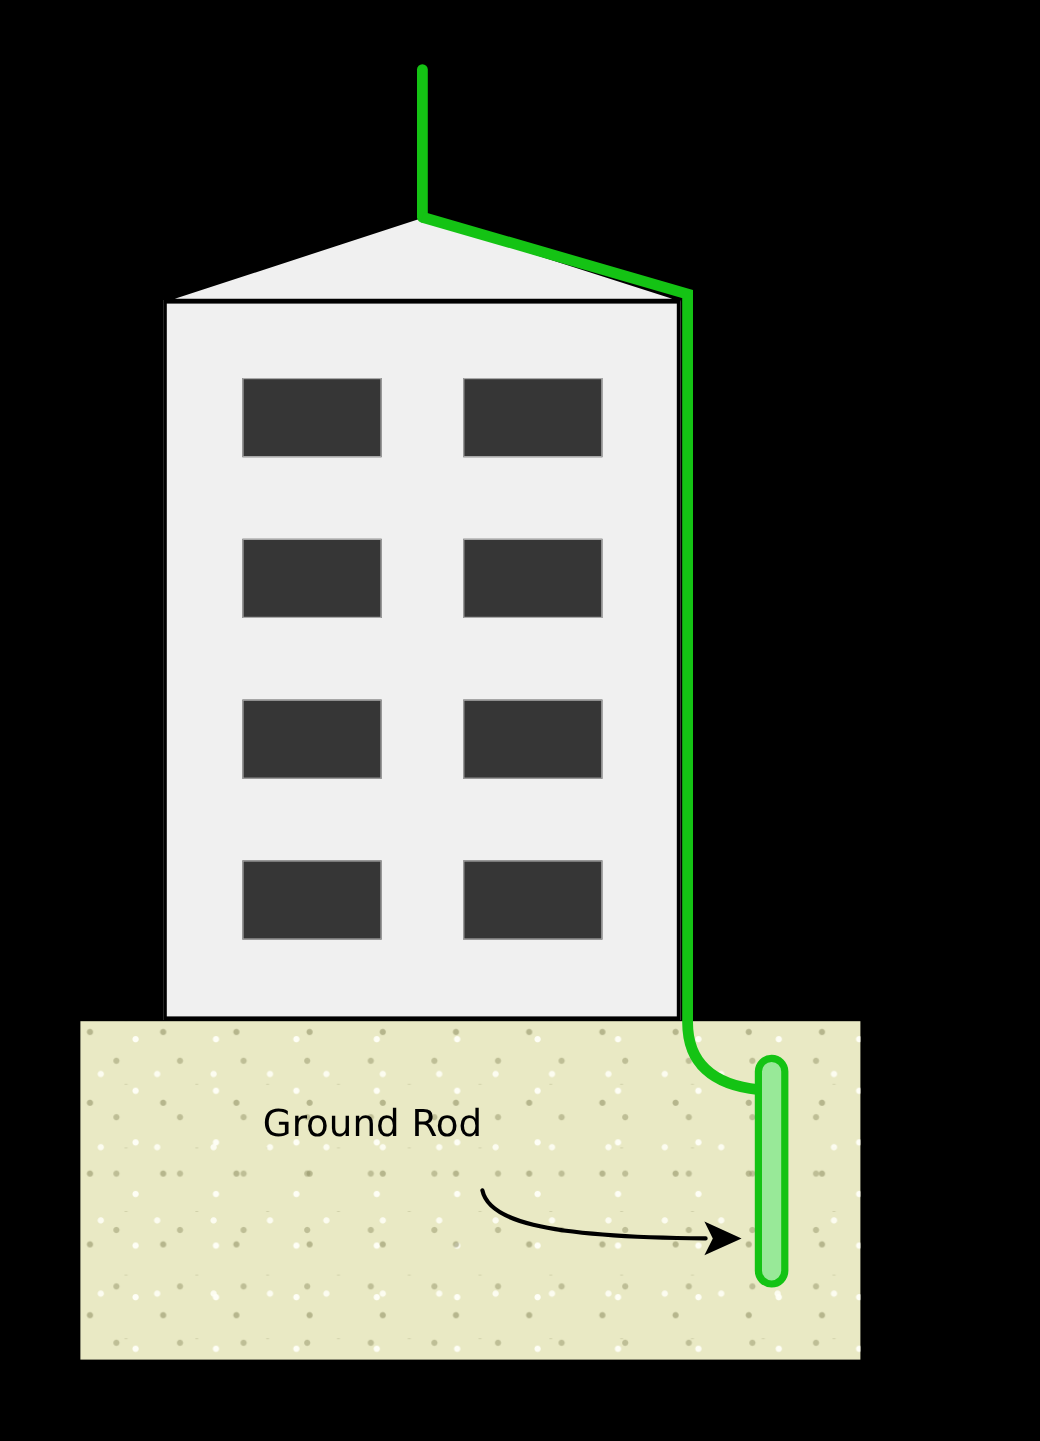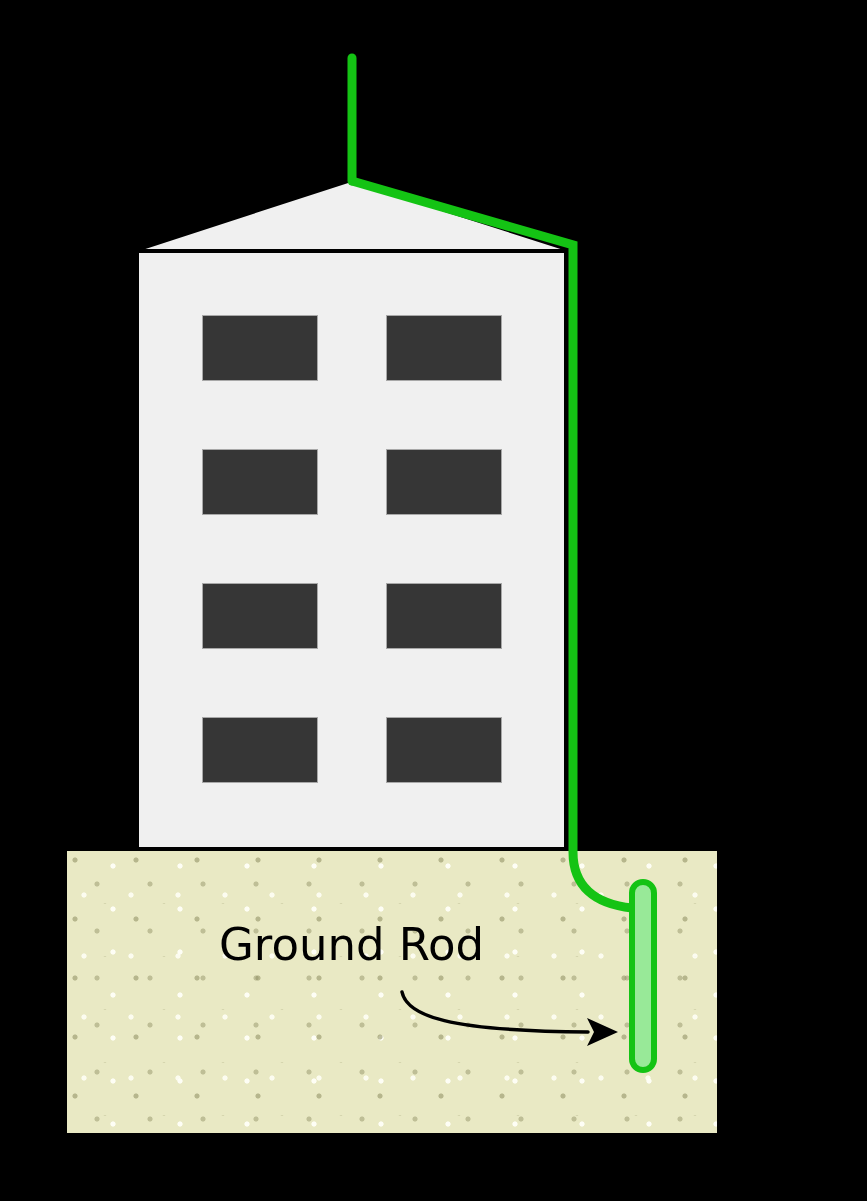--- a/index.html
+++ b/index.html
@@ -51,21 +51,21 @@
   
   #overlay {
     position: absolute;
     left: 0; top: 0;
     width: 867px; height: 1201px;
   }
   
   #ground-rod-label {
     position: absolute;
     left: 219px; top: 922px;
-    font-size: 45px;
+    font-size: 31px;
     line-height: 1.0;
     color: #000;
     white-space: nowrap;
     text-align: center;
   }
 </style>
 </head>
 <body>
 
 <div id="canvas" style="background-color: rgb(0, 0, 0);">

